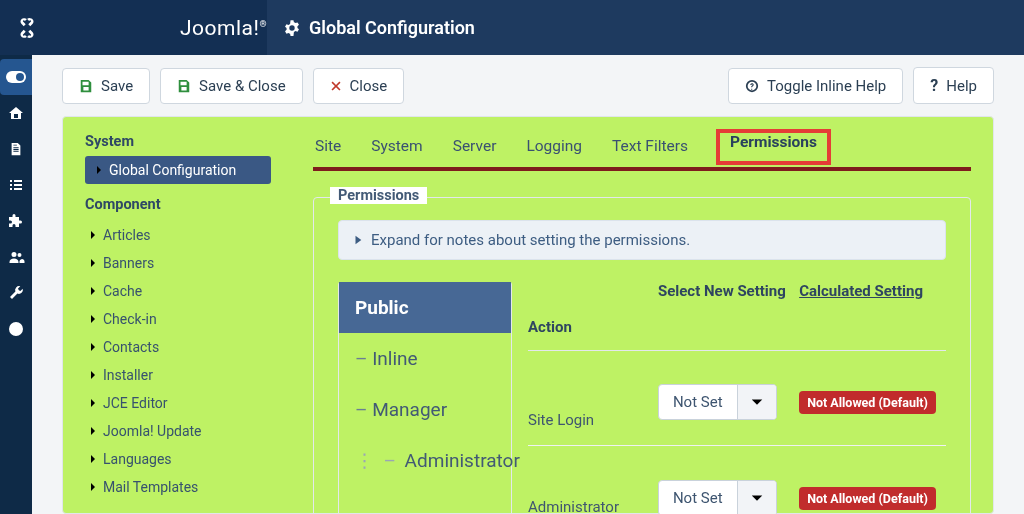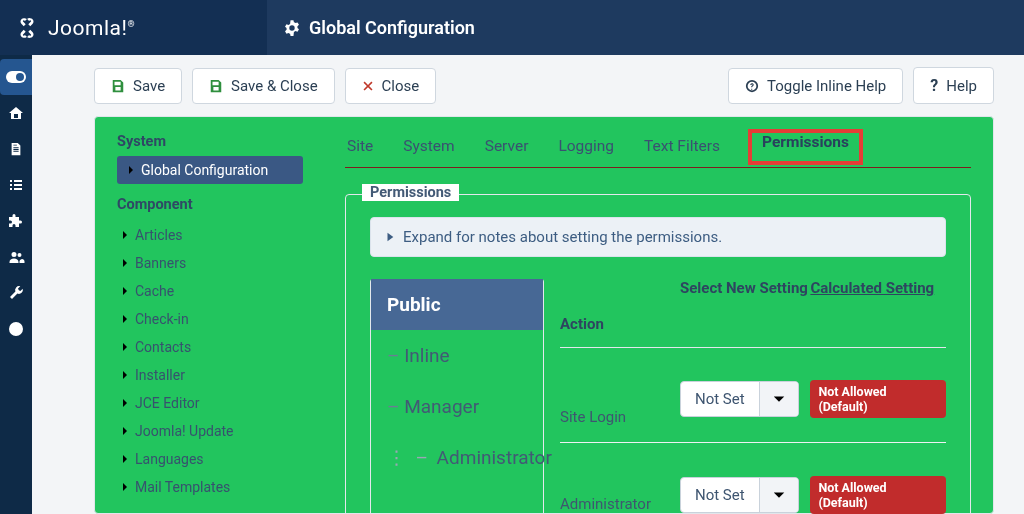--- a/index.html
+++ b/index.html
@@ -1,59 +1,59 @@
 <!DOCTYPE html>
 <html><head>
 <meta charset="utf-8">
 <style>
 * { box-sizing: border-box; margin: 0; padding: 0; font-family: -apple-system, BlinkMacSystemFont, "Segoe UI", Roboto, Arial, sans-serif; }
 html, body { width: 1024px; height: 514px; overflow: hidden; }
 body { background: #f3f5f7; color: #243142; }
 
 
 .topbar { height: 55px; display: flex; align-items: center; color: #fff; }
-.topbar .brand { width: 267px; height: 55px; background: #132f53; display: flex; align-items: center; padding-left: 14px; gap: 8px; }
+.topbar .brand { width: 267px; height: 55px; background: #132f53; display: flex; align-items: center; padding-left: 14px; gap: 8px; justify-content: space-between; }
 .topbar .title { flex: 1; height: 55px; background: #1e3a5f; display: flex; align-items: center; justify-content: space-between; padding: 0 16px; }
 .title-left { display: flex; align-items: center; gap: 8px; font-size: 18px; font-weight: 600; }
 .title-right { display: flex; align-items: center; gap: 10px; }
 .version { font-size: 12.5px; opacity: .85; display: flex; align-items: center; gap: 4px; }
 .pill { background: #305d8e; border-radius: 18px; padding: 6px 14px; display: flex; align-items: center; gap: 8px; font-size: 14px; color: #fff; cursor: pointer; }
 .pill .icon-circ { width: 26px; height: 26px; border-radius: 50%; background: #0e2a47; display: inline-flex; align-items: center; justify-content: center; }
 .pill.usermenu { background: #3c607f; padding-left: 6px; }
 .joomla-logo { display: inline-flex; align-items: center; }
 .joomla-logo svg { width: 26px; height: 26px; }
 .brand-text { font-family: Arial, sans-serif; font-size: 21px; letter-spacing: .5px; }
 .brand-text sup { font-size: 9px; }
 
 
-.layout { display: flex; height: calc(514px - 55px); gap: 32px; }
+.layout { display: flex; height: calc(514px - 55px); }
 .rail { width: 32px; background: #0e2a47; display: flex; flex-direction: column; align-items: center; padding-top: 4px; gap: 0; }
 .rail .rail-item { width: 32px; height: 36px; display: flex; align-items: center; justify-content: center; color: #fff; cursor: pointer; font-size: 15px; }
 .rail .rail-item.active { background: #255690; border-top-left-radius: 4px; border-bottom-left-radius: 4px; }
 
 
 .main { flex: 1; display: flex; flex-direction: column; }
 .toolbar { display: flex; align-items: center; gap: 10px; padding: 12px 30px; }
 .toolbar .spacer { flex: 1; }
 .btn { background: #fff; border: 1px solid #cfd7df; border-radius: 4px; padding: 8px 16px; font-size: 15px; color: #2b3f53; display: inline-flex; align-items: center; gap: 8px; cursor: pointer; }
 
 .content { flex: 1; padding: 0 30px 0 30px; overflow: hidden; }
-.card { background: #22c55e; border: 1px solid #e1e6eb; border-radius: 4px; height: 100%; display: flex; padding: 16px 22px 0 22px; gap: 42px; }
+.card { background: #bef264; border: 1px solid #e1e6eb; border-radius: 4px; height: 100%; display: flex; padding: 16px 22px 0 22px; gap: 42px; }
 
 
 .config-nav { width: 186px; font-size: 14px; }
 .config-nav .section-title { font-weight: 700; color: #2f4865; margin-bottom: 6px; font-size: 14.5px; }
 .config-nav .nav-active { background: #3a5884; color: #fff; padding: 6px 10px; border-radius: 3px; display: flex; align-items: center; gap: 6px; font-size: 14px; }
 .config-nav ul { list-style: none; margin-top: 8px; }
 .config-nav li { padding: 6px 4px; display: flex; align-items: center; gap: 6px; color: #37526e; cursor: pointer; }
 .config-nav li svg { width: 8px; height: 12px; }
 
 
 .config-panel { flex: 1; }
-.tabs { display: flex; gap: 26px; border-bottom: 1px solid #7f1d1d; padding-bottom: 2px; font-size: 15.5px; }
+.tabs { display: flex; gap: 26px; border-bottom: 4px solid #7f1d1d; padding-bottom: 2px; font-size: 15.5px; }
 .tabs .tab { color: #3a5171; cursor: pointer; padding: 4px 2px 10px 2px; }
 .tab-highlight { border: 4px solid #e53d36; margin-top: -4px; padding: 0 8px 10px 8px; }
 .tab-highlight .tab { padding-bottom: 0; font-weight: 700; color: #29415d; }
 
 .fieldset { border: 1px solid #e3e8ec; border-radius: 4px; margin-top: 26px; padding: 22px 24px; position: relative; }
 .fieldset .legend { position: absolute; top: -11px; left: 16px; background: #fff; padding: 0 8px; font-weight: 700; color: #435a76; font-size: 14.5px; }
 .expand { background: #ecf1f6; border: 1px solid #dbe3ec; border-radius: 4px; padding: 10px 14px; color: #3d5d82; font-size: 15px; display: flex; align-items: center; gap: 8px; cursor: pointer; }
 
 .perm-body { display: flex; gap: 16px; margin-top: 22px; }
 .group-tabs { width: 174px; border: 1px solid #e3e8ec; border-top: none; border-bottom: none; border-radius: 3px; font-size: 19px; }

